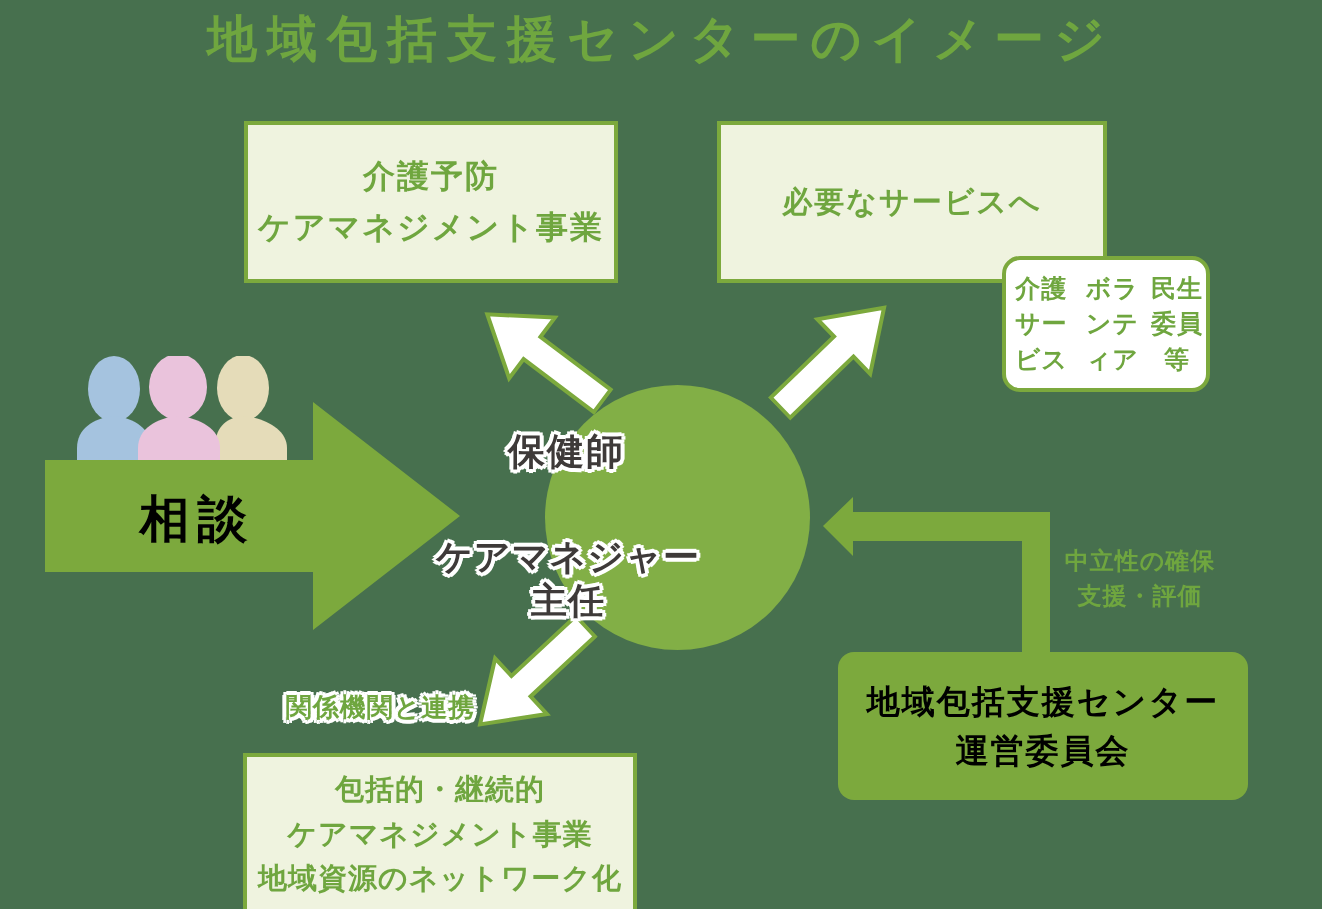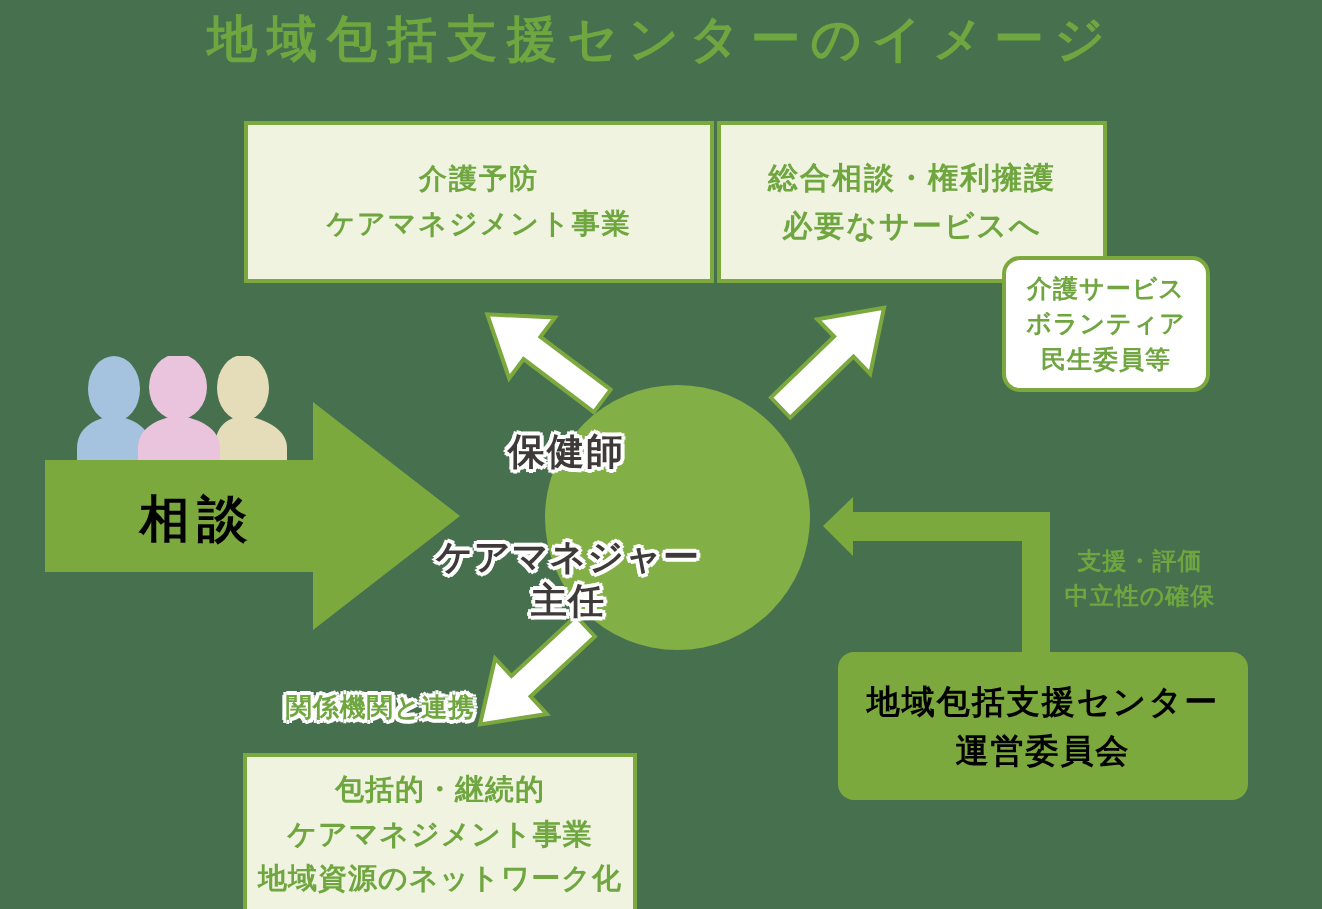--- a/index.html
+++ b/index.html
@@ -12,27 +12,27 @@
     position:absolute; left:0; top:6px; width:100%; margin:0;
     text-align:center; font-size:50px; font-weight:bold;
     color:#6FA63F; letter-spacing:10px;
   }
   .lightbox {
     position:absolute; box-sizing:border-box;
     background:#EFF3DF; border:4px solid #7CA93D;
     display:flex; flex-direction:column; align-items:center; justify-content:center;
     text-align:center; color:#6FA63F; font-weight:bold;
   }
-  #box-prevention   { left:244px; top:121px; width:470px; height:162px; font-size:28px; line-height:1.6;  letter-spacing:2px; }
+  #box-prevention   { left:244px; top:121px; width:374px; height:162px; font-size:32px; line-height:1.6;  letter-spacing:2px; }
   #box-consultation { left:717px; top:121px; width:390px; height:162px; font-size:30px; line-height:1.6;  letter-spacing:2px; }
   #box-comprehensive{ left:243px; top:741px; width:394px; height:162px; font-size:29px; line-height:1.55; letter-spacing:1px;margin-top:12px; }
   .notebox {
     position:absolute; left:1002px; top:256px; width:208px; height:136px; box-sizing:border-box;
     background:#FFFFFF; border:4px solid #7CA93D; border-radius:18px;
-    display:flex; flex-direction:column; align-items:center; justify-content:center;
+    display:flex; align-items:center; justify-content:center;
     text-align:center; color:#6FA63F; font-weight:bold; font-size:25px; line-height:1.42; letter-spacing:1px;
   }
   .committee {
     position:absolute; left:838px; top:652px; width:410px; height:148px; box-sizing:border-box;
     background:#7CA93D; border-radius:16px;
     display:flex; flex-direction:column; align-items:center; justify-content:center;
     text-align:center; color:#000000; font-weight:bold; font-size:33px; line-height:1.5; letter-spacing:2px;
   }
   .circle {
     position:absolute; left:545px; top:385px; width:265px; height:265px;
@@ -124,21 +124,20 @@
     <svg class="abs-svg" width="235" height="160" viewBox="0 0 235 160">
       <polygon points="3,31 33,2 33,17 230,17 230,157 202,157 202,46 33,46 33,61" fill="#7CA93D"></polygon>
     </svg>
   </div>
 
   <div class="lightbox" id="box-prevention">
     <span>介護予防</span>
     <span>ケアマネジメント事業</span>
   </div>
   <div class="lightbox" id="box-consultation">
-    <span>総合相談・権利擁護</span>
     <span>必要なサービスへ</span>
   </div>
 
   <div class="notebox">
     <span>介護サービス</span>
     <span>ボランティア</span>
     <span>民生委員等</span>
   </div>
 
   <div class="lightbox" id="box-comprehensive">
@@ -153,17 +152,17 @@
   </div>
 
   <div class="role" id="role-health-nurse">保健師</div>
   <div class="role" id="role-chief">
     <span>ケアマネジャー</span>
     <span>主任</span>
   </div>
 
   <div class="coop-label">関係機関と連携</div>
   <div class="support-label">
+    <span>中立性の確保</span>
     <span>支援・評価</span>
-    <span>中立性の確保</span>
   </div>
 
 </div>
 
 </body></html>

